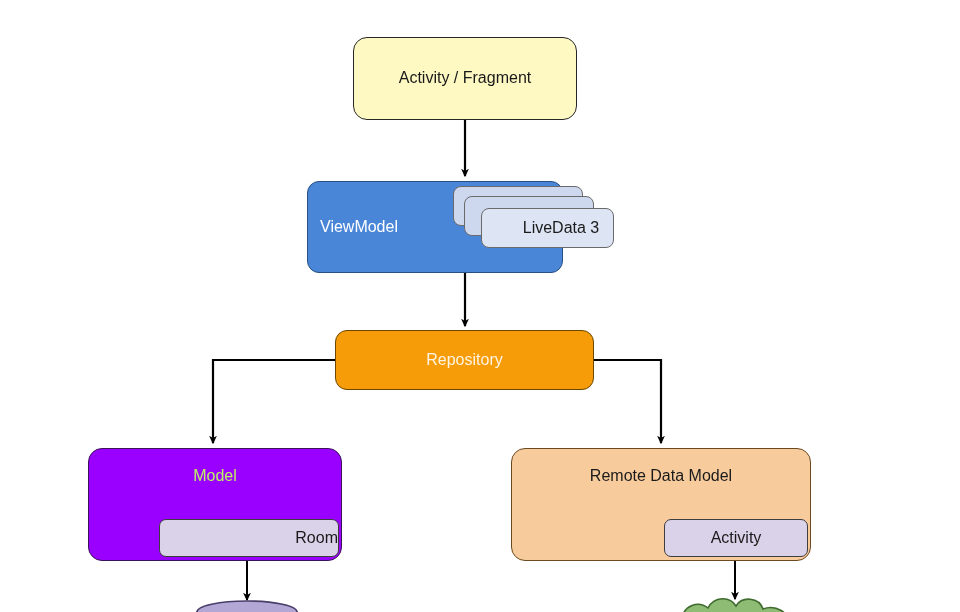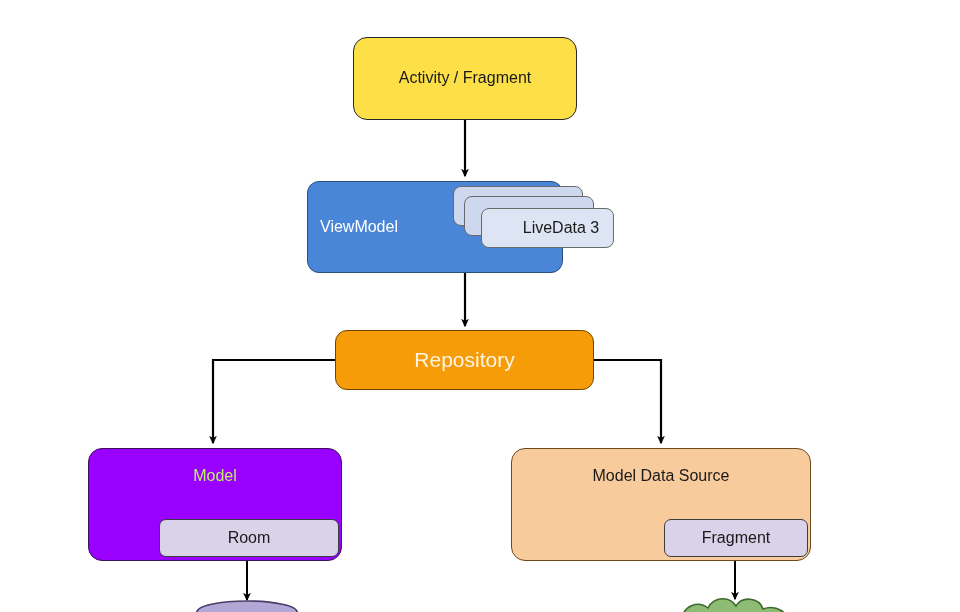--- a/index.html
+++ b/index.html
@@ -32,21 +32,21 @@
     right: 0;
     text-align: center;
     white-space: nowrap;
   }
   
   #activity-node {
     left: 353px;
     top: 37px;
     width: 224px;
     height: 83px;
-    background: #fde047;
+    background: #fef9c3;
     border: 1.6px solid #262626;
     border-radius: 14px;
     color: #1a1a1a;
     font-size: 16px;
   }
   
   #viewmodel-node {
     left: 307px;
     top: 181px;
     width: 256px;
@@ -84,21 +84,21 @@
   
   #repository-node {
     left: 335px;
     top: 330px;
     width: 259px;
     height: 60px;
     background: #f59c08;
     border: 1.6px solid #6b4700;
     border-radius: 12px;
     color: #fff4e3;
-    font-size: 21px;
+    font-size: 16px;
   }
   
   #model-node {
     left: 88px;
     top: 448px;
     width: 254px;
     height: 113px;
     background: #9900ff;
     border: 1.6px solid #3a1359;
     border-radius: 14px;
@@ -113,21 +113,21 @@
     box-sizing: border-box;
     left: 70px;
     top: 70px;
     width: 180px;
     height: 38px;
     background: #d9d2e9;
     border: 1.5px solid #3d3d3d;
     border-radius: 7px;
     display: flex;
     align-items: center;
-    justify-content: center;
+    justify-content: flex-end;
     color: #1a1a1a;
     font-size: 16px;
   }
   
   #remote-node {
     left: 511px;
     top: 448px;
     width: 300px;
     height: 113px;
     background: #f7cb9c;
@@ -228,23 +228,23 @@
   </div>
 
   <div class="node" id="model-node">
     <span class="node-label">Model</span>
     <div id="room-box">
       <span>Room</span>
     </div>
   </div>
 
   <div class="node" id="remote-node">
-    <span class="node-label">Model Data Source</span>
+    <span class="node-label">Remote Data Model</span>
     <div id="retrofit-box">
-      <span>Fragment</span>
+      <span>Activity</span>
     </div>
   </div>
 
   <svg id="database-shape" viewBox="0 0 102 40" xmlns="http://www.w3.org/2000/svg">
     <path d="M1,13 L1,40 L101,40 L101,13 Z" fill="#b3a7d6" stroke="#4a3f6b" stroke-width="1.6"></path>
     <ellipse cx="51" cy="13" rx="50" ry="11" fill="#b3a7d6" stroke="#4a3f6b" stroke-width="1.6"></ellipse>
   </svg>
 
   <svg id="cloud-shape" viewBox="0 0 140 46" xmlns="http://www.w3.org/2000/svg">
     <path d="M6,46

